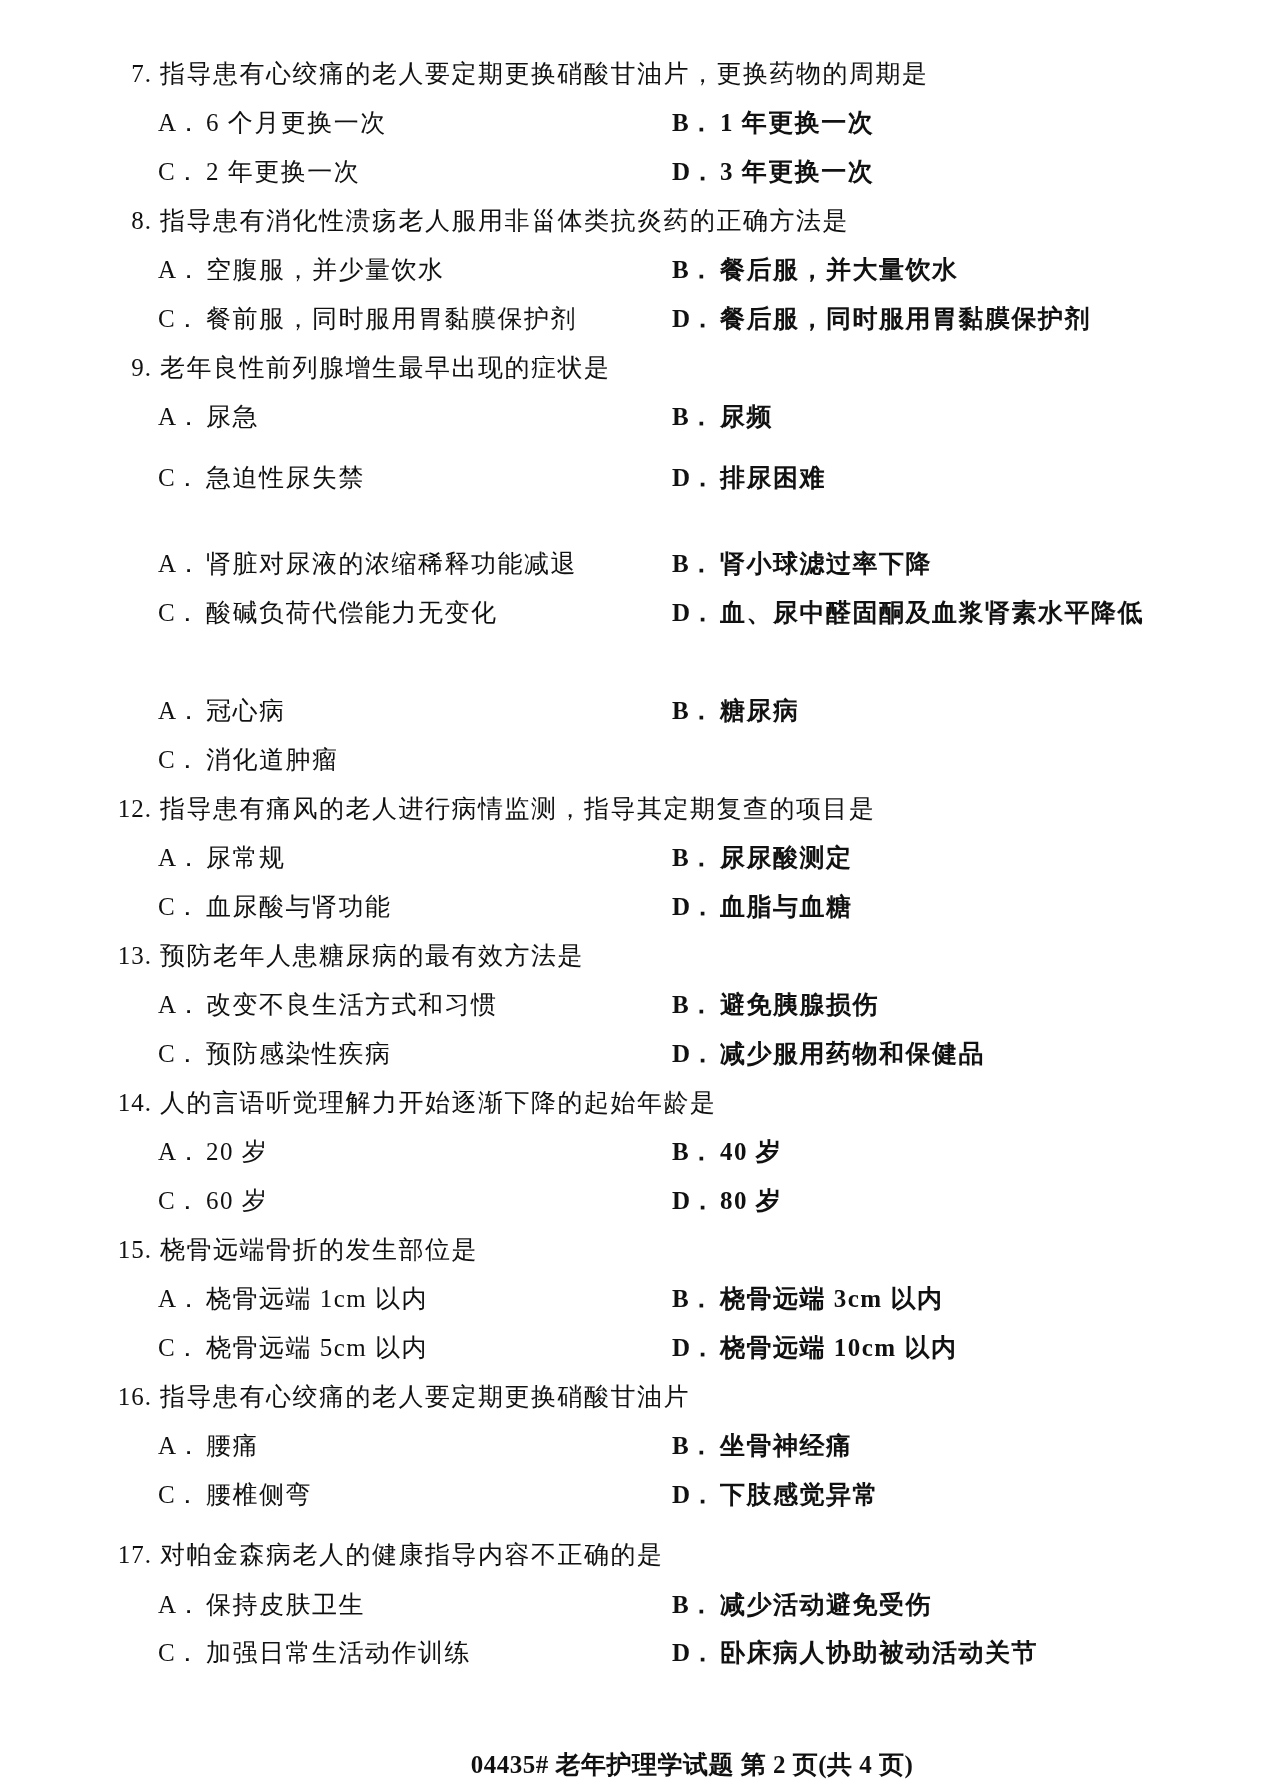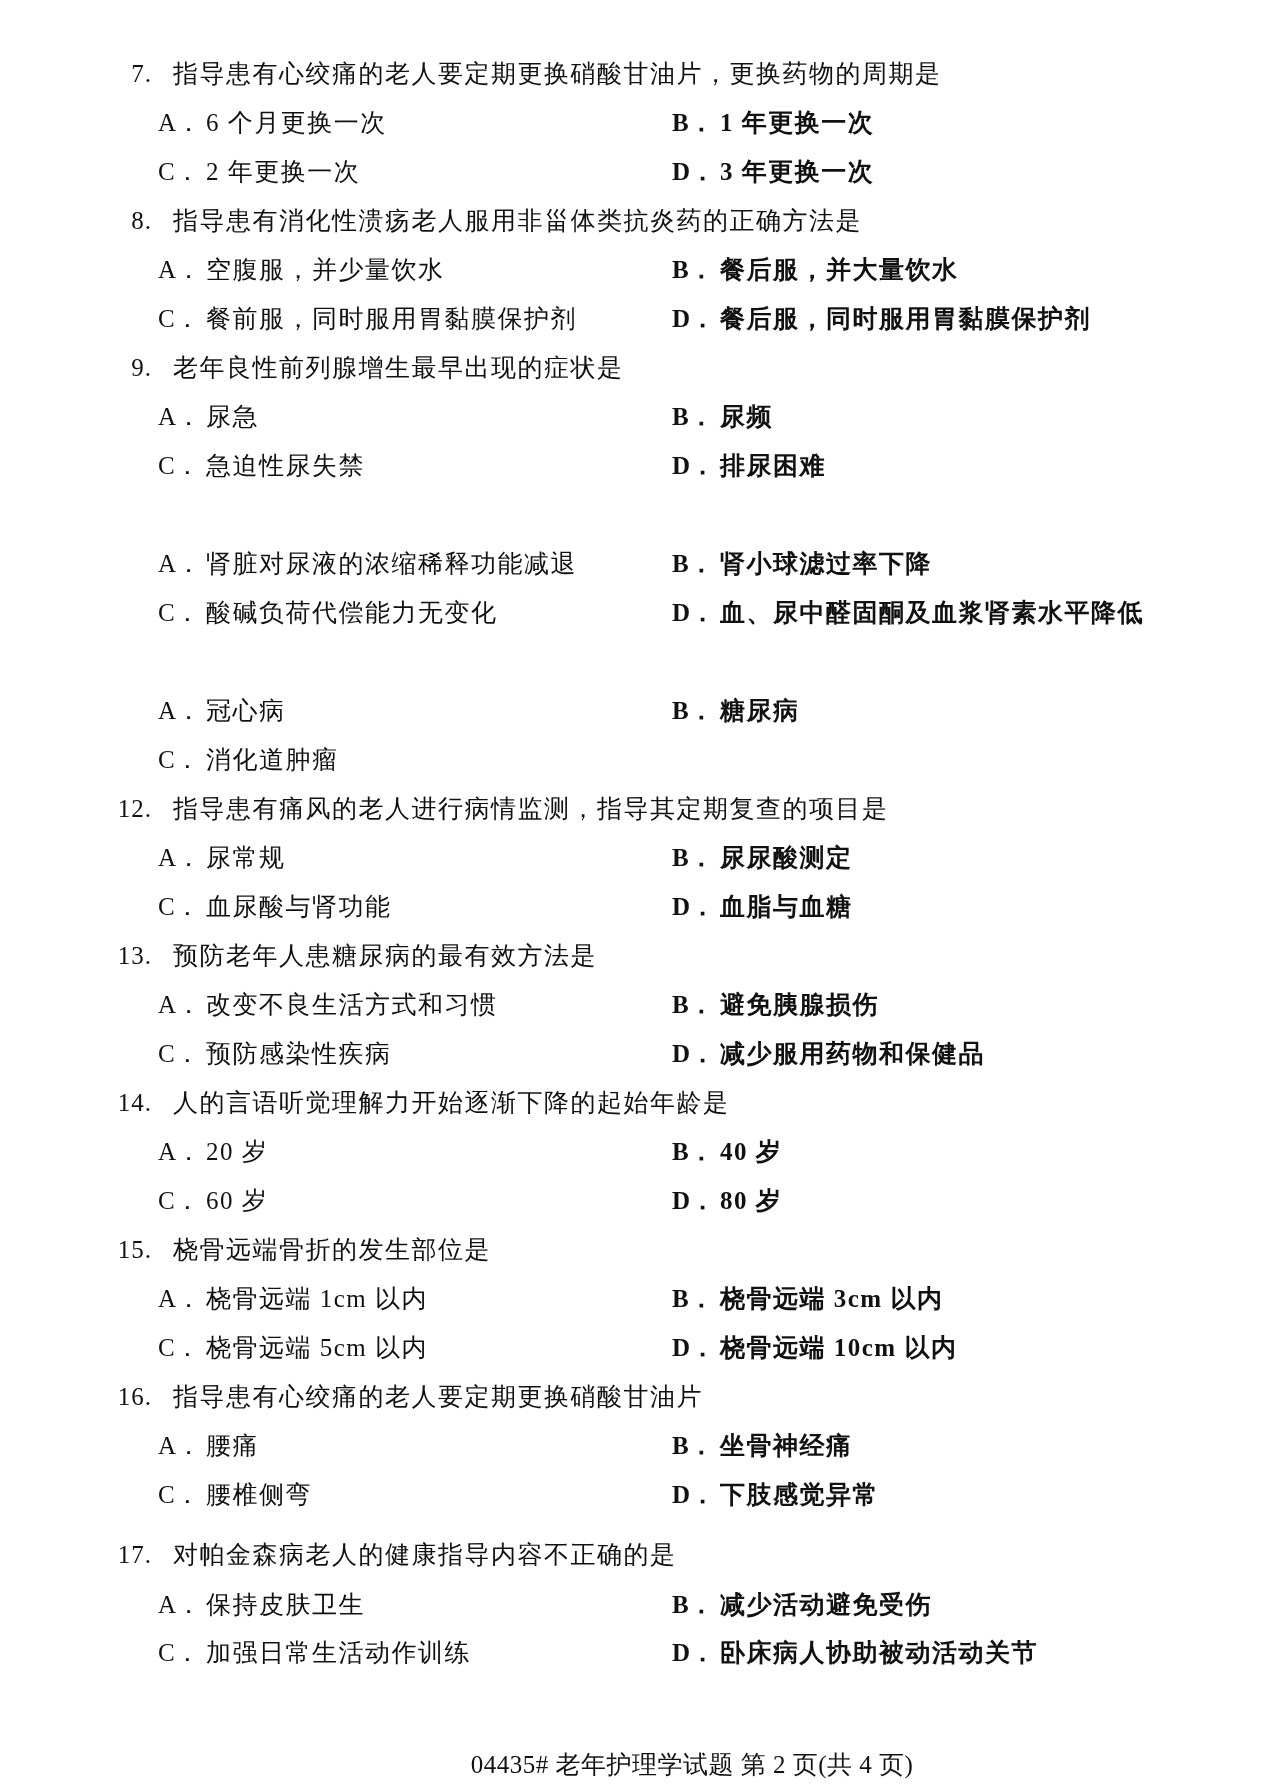--- a/index.html
+++ b/index.html
@@ -7,35 +7,36 @@
     width: 1280px; height: 1785px; position: relative; overflow: hidden;
     font-family: "Liberation Serif", "DejaVu Serif", serif;
     color: #111111;
   }
   .page { position: absolute; left: 0; top: 0; width: 1280px; height: 1785px; }
   .line {
     position: absolute; left: 0; width: 1280px; height: 49px;
     font-size: 25px; line-height: 49px; white-space: nowrap;
   }
   .qnum { position: absolute; right: 1128px; text-align: right; letter-spacing: 1px; }
-  .qtext { position: absolute; left: 173px; letter-spacing: 1.5px; }
+  .qtext { position: absolute; left: 160px; letter-spacing: 1.5px; }
   .opt { position: absolute; }
   .opt.left { left: 158px; }
   .opt.right { left: 672px; font-weight: bold; }
   .opt-letter { display: inline-block; width: 48px; }
   .opt-text { letter-spacing: 1.5px; }
   .emph { position: relative; }
   .emph::after {
     content: "•"; position: absolute; left: 50%; top: 20px;
     transform: translateX(-50%); font-size: 12px; line-height: 12px;
   }
   .footer {
     position: absolute; left: 0; width: 1280px; top: 1745px;
     text-align: center; font-size: 25px; line-height: 40px; padding-left: 104px; box-sizing: border-box;
     letter-spacing: 0.5px;
+    font-weight: bold;
   }
 </style>
 </head>
 <body>
 
 <div class="page">
 
   <div class="line" style="top:49px">
     <span class="qnum">7.</span>
     <span class="qtext">指导患有心绞痛的老人要定期更换硝酸甘油片，更换药物的周期是</span>
@@ -63,21 +64,21 @@
   </div>
 
   <div class="line" style="top:343px">
     <span class="qnum">9.</span>
     <span class="qtext">老年良性前列腺增生最早出现的症状是</span>
   </div>
   <div class="line" style="top:392px">
     <span class="opt left"><span class="opt-letter">A．</span><span class="opt-text">尿急</span></span>
     <span class="opt right"><span class="opt-letter">B．</span><span class="opt-text">尿频</span></span>
   </div>
-  <div class="line" style="top:441px">
+  <div class="line" style="top:453px">
     <span class="opt left"><span class="opt-letter">C．</span><span class="opt-text">急迫性尿失禁</span></span>
     <span class="opt right"><span class="opt-letter">D．</span><span class="opt-text">排尿困难</span></span>
   </div>
 
   <div class="line" style="top:539px">
     <span class="opt left"><span class="opt-letter">A．</span><span class="opt-text">肾脏对尿液的浓缩稀释功能减退</span></span>
     <span class="opt right"><span class="opt-letter">B．</span><span class="opt-text">肾小球滤过率下降</span></span>
   </div>
   <div class="line" style="top:588px">
     <span class="opt left"><span class="opt-letter">C．</span><span class="opt-text">酸碱负荷代偿能力无变化</span></span>

